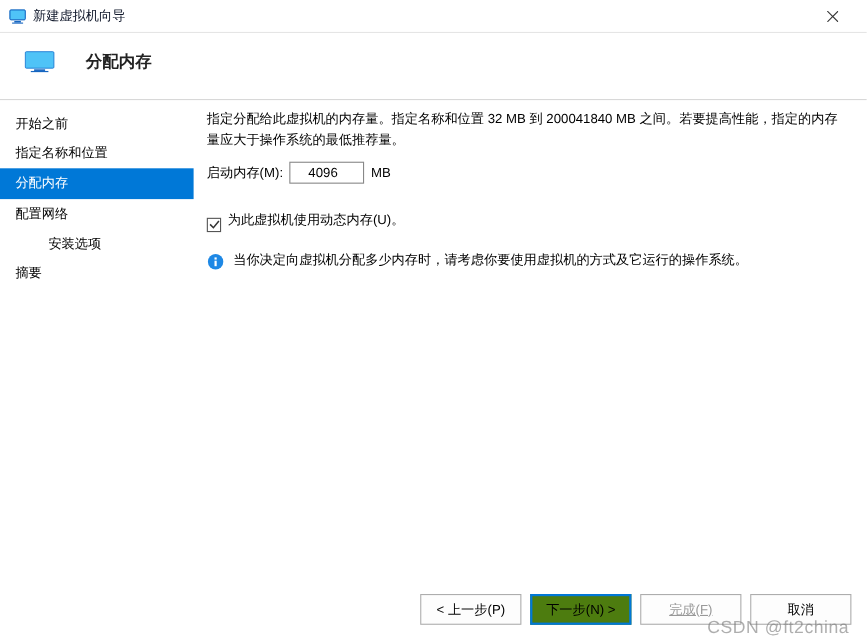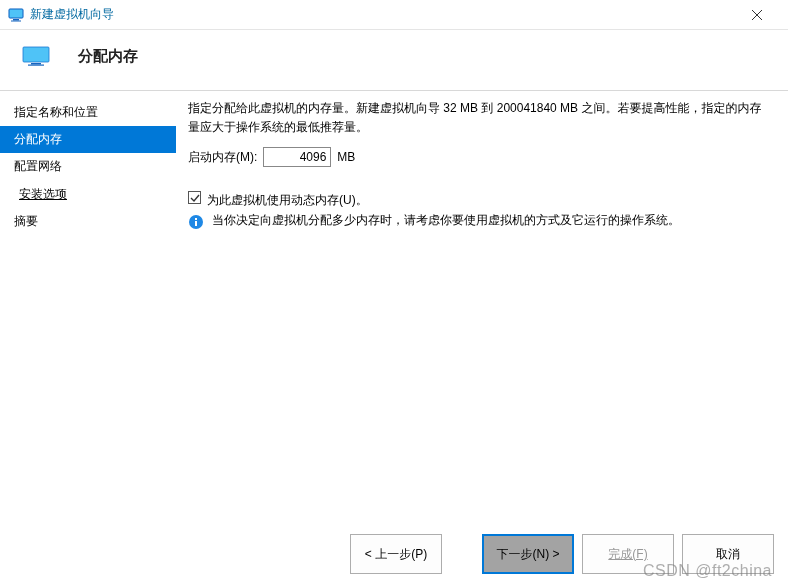--- a/index.html
+++ b/index.html
@@ -19,21 +19,21 @@
       align-items: center;
       padding: 0 8px;
       border-bottom: 1px solid #e5e5e5;
     }
     .titlebar-icon {
       width: 16px; height: 16px;
       margin-right: 6px;
       display: inline-flex; align-items: center; justify-content: center;
     }
     .monitor-svg { width: 16px; height: 16px; }
-    .title-text { color: #0369a1; text-align: right; }
+    .title-text { color: #0f172a; text-align: right; }
     .close-btn {
       margin-left: auto;
       width: 46px; height: 30px;
       display: flex; align-items: center; justify-content: center;
       color: #555;
       cursor: pointer;
     }
     .close-btn svg { width: 10px; height: 10px; }
 
     .header {
@@ -68,49 +68,49 @@
     .sidebar-item {
       padding: 4px 14px;
       color: #000;
       cursor: pointer;
       line-height: 1.6;
     }
     .sidebar-item.active {
       background: #0078d7;
       color: #fff;
     }
-    .sidebar-item.indent { padding-left: 19px; text-decoration: underline; }
+    .sidebar-item.indent { padding-left: 44px; }
 
     .content {
       flex: 1;
       padding: 8px 20px 8px 12px;
       color: #000;
       line-height: 1.6;
     }
     .desc { margin-bottom: 10px; }
     .inline-num { letter-spacing: 0; }
 
     .row {
       display: flex;
       align-items: center;
       margin-bottom: 24px;
     }
     .row-label { margin-right: 6px; }
     .mem-input {
       width: 68px;
       height: 20px;
       border: 1px solid #888;
-      text-align: right;
-      padding: 1px 4px;
+      text-align: left;
+      padding: 1px 16px;
       font-family: inherit;
       font-size: 12px;
     }
     .unit { margin-left: 6px; }
 
-    .check-row { display: flex; align-items: flex-start; }
+    .check-row { display: flex; align-items: flex-end; margin-bottom: 16px; }
     .checkbox {
       width: 13px; height: 13px;
       border: 1px solid #555;
       margin-right: 6px;
       display: inline-flex; align-items: center; justify-content: center;
       background: #fff;
     }
     .checkbox svg { width: 10px; height: 10px; }
 
     .info-row { display: flex; align-items: flex-end; }
@@ -126,33 +126,32 @@
       bottom: 0; left: 0; right: 0;
       height: 60px;
       display: flex;
       align-items: center;
       justify-content: flex-end;
       padding: 0 14px;
       gap: 8px;
     }
     .btn {
       min-width: 92px;
-      height: 40px;
+      height: 28px;
       border: 1px solid #adadad;
       background: #fdfdfd;
       padding: 0 10px;
       font-family: inherit;
       font-size: 12px;
       cursor: pointer;
       display: inline-flex; align-items: center; justify-content: center;
     }
     .btn.primary {
       border: 2px solid #0078d7;
-      background: #a3a3a3;
-      margin-left: 32px;
+      background: #4d7c0f;
     }
     .btn.disabled { color: #999; text-decoration: underline; }
     .watermark {
       position: absolute;
       right: 16px; bottom: 4px;
       color: rgba(120,120,120,0.6);
       font-size: 16px;
       pointer-events: none;
       letter-spacing: 0.5px;
     }
@@ -185,30 +184,31 @@
       <rect x="9" y="17" width="10" height="1.5" fill="#1565c0"></rect>
       <rect x="6" y="18.5" width="16" height="1.2" fill="#1565c0"></rect>
     </svg>
   </span>
   <span class="header-title">分配内存</span>
 </div>
 <hr class="divider">
 
 <div class="body">
   <div class="sidebar">
+    <div class="sidebar-item"><span>开始之前</span></div>
     <div class="sidebar-item"><span>指定名称和位置</span></div>
     <div class="sidebar-item active"><span>分配内存</span></div>
     <div class="sidebar-item"><span>配置网络</span></div>
     <div class="sidebar-item indent"><span>安装选项</span></div>
     <div class="sidebar-item"><span>摘要</span></div>
   </div>
 
   <div class="content">
     <p class="desc">
-      <span>指定分配给此虚拟机的内存量。新建虚拟机向导 </span><span class="inline-num">32 MB</span><span> 到 </span><span class="inline-num">200041840 MB</span><span> 之间。若要提高性能，指定的内存量应大于操作系统的最低推荐量。</span>
+      <span>指定分配给此虚拟机的内存量。指定名称和位置 </span><span class="inline-num">32 MB</span><span> 到 </span><span class="inline-num">200041840 MB</span><span> 之间。若要提高性能，指定的内存量应大于操作系统的最低推荐量。</span>
     </p>
 
     <div class="row">
       <span class="row-label">启动内存(M):</span>
       <input class="mem-input" value="4096" style="">
       <span class="unit">MB</span>
     </div>
 
     <div class="check-row">
       <span class="checkbox">

